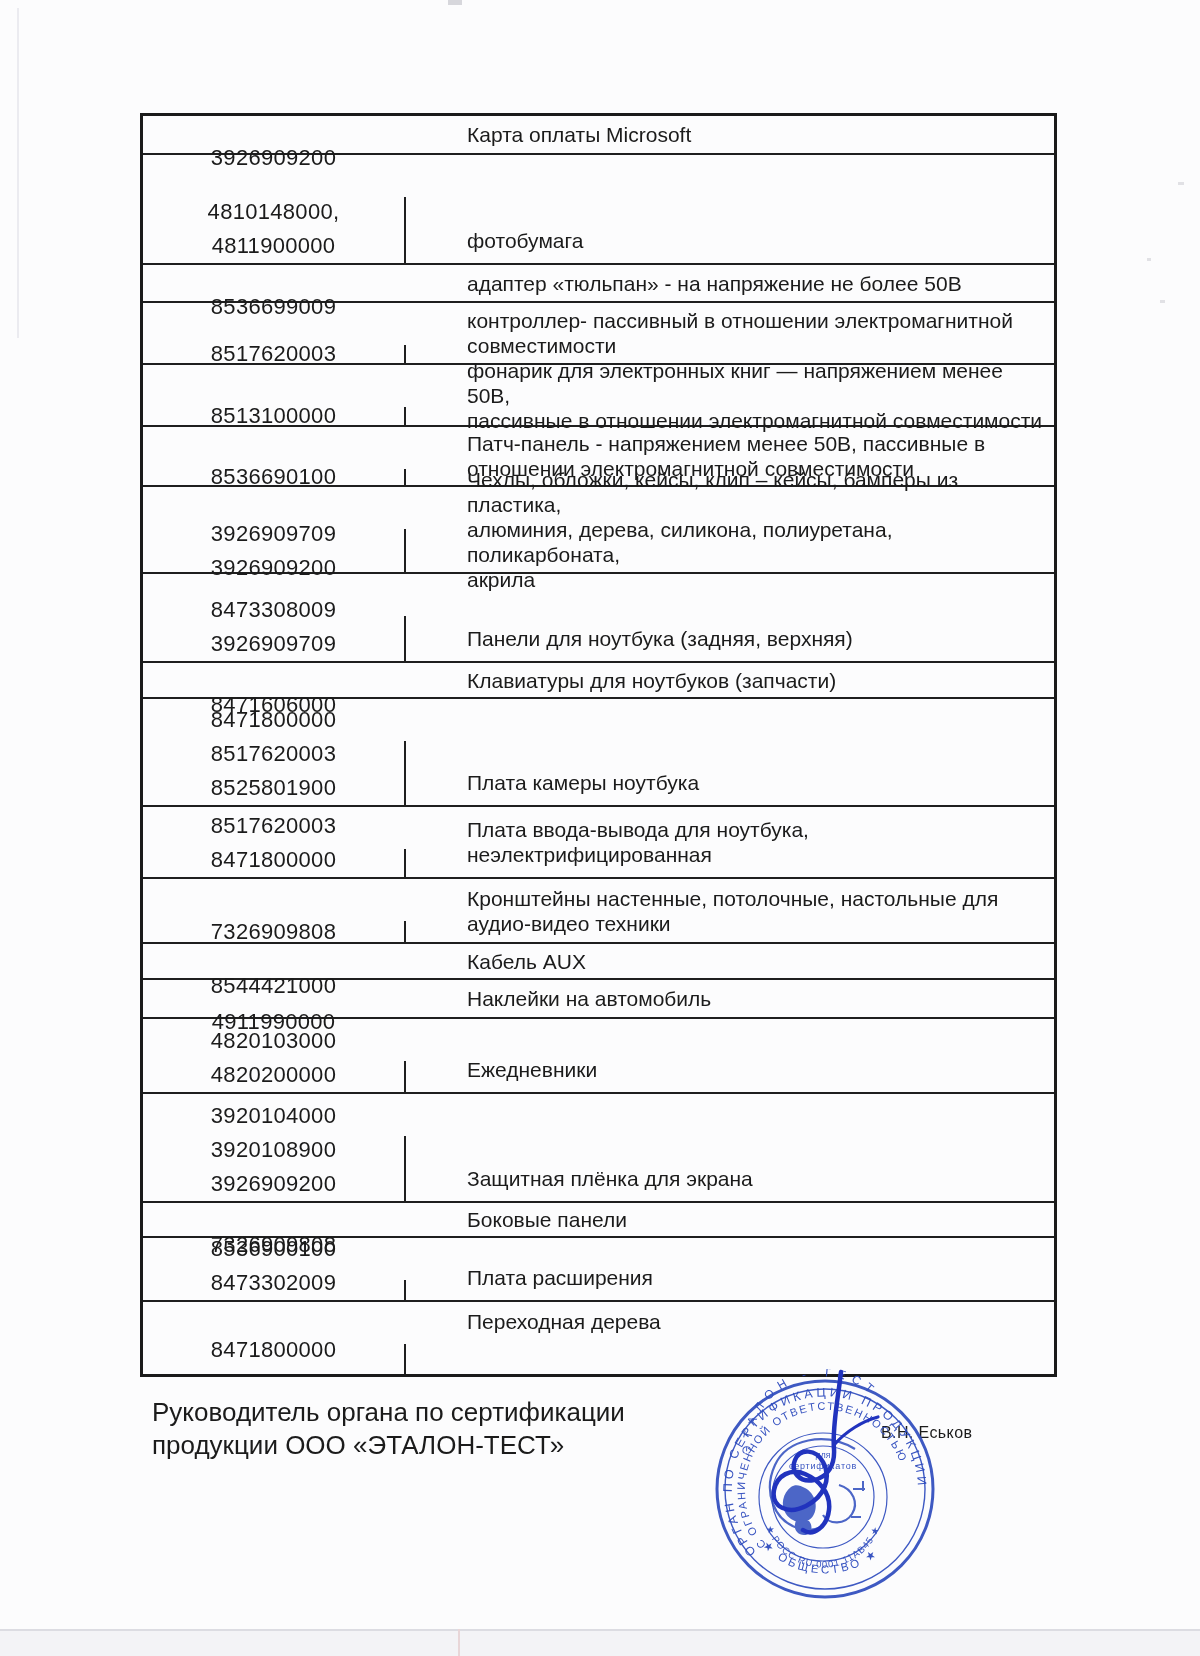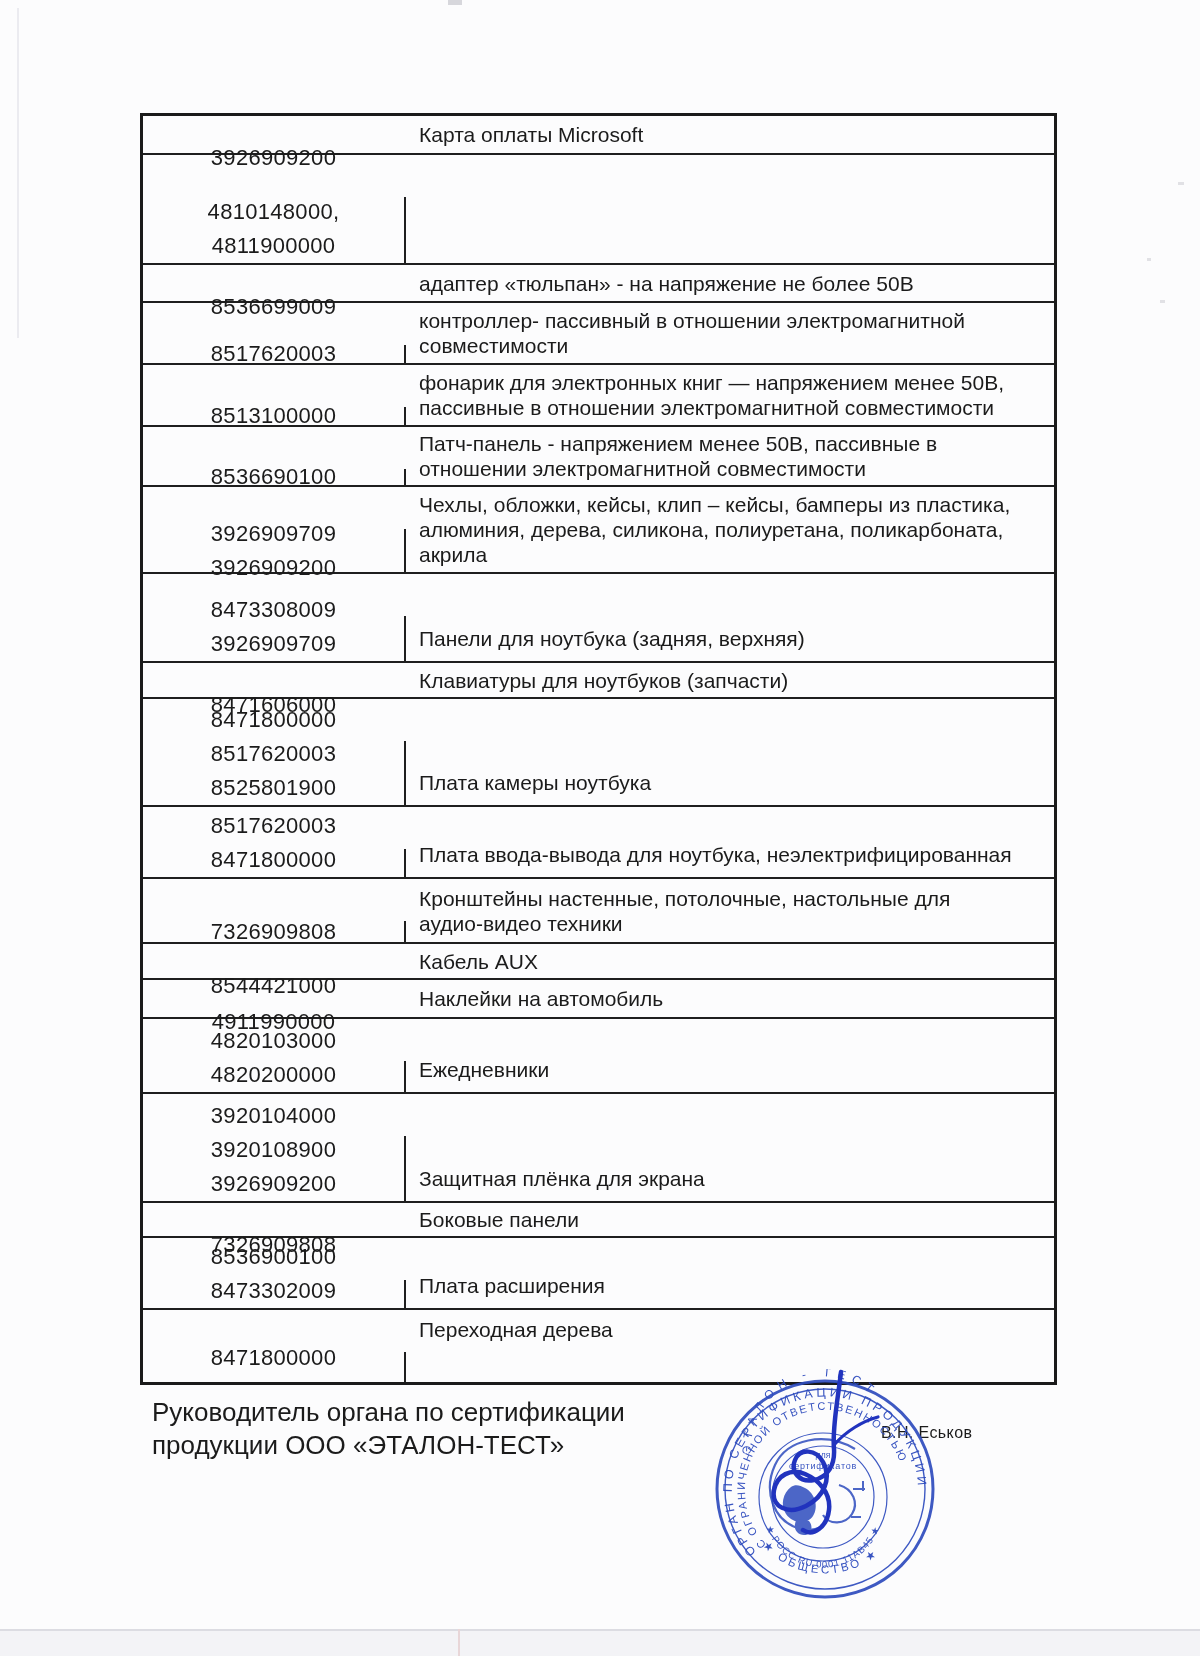--- a/index.html
+++ b/index.html
@@ -36,21 +36,21 @@
     white-space:pre-line;
     font-size:22px;line-height:34px;
     letter-spacing:.3px;
     margin-top:42px;
   }
   .c2{
     flex:1;box-sizing:border-box;
     display:flex;flex-direction:column;justify-content:center;
     padding:0 8px 0 13px;
     white-space:pre-line;
-    font-size:21px;line-height:25px;
+    font-size:21px;line-height:25px;margin-left:48px;
   }
   .vbot .c1{justify-content:flex-end;}
   .vbot .c2{justify-content:flex-end;padding-bottom:10px;}
   .r19 .c1{justify-content:flex-end;padding-bottom:7px;}
   .r19 .c2{justify-content:flex-start;padding-top:7px;}
   
   #role-text{
     position:absolute;left:152px;top:1396px;
     font-size:26px;line-height:33px;
     white-space:pre-line;
@@ -73,20 +73,21 @@
   <div class="artifact speck" style="left:1147px;top:258px;width:4px;height:3px;"></div>
 
   <div id="cert-table">
     <div class="row" style="height:37px">
       <div class="c1">3926909200</div>
       <div class="c2">Карта оплаты Microsoft</div>
     </div>
     <div class="row vbot" style="height:110px">
       <div class="c1">4810148000,
 4811900000</div>
+      <div class="c2">фотобумага</div>
     </div>
     <div class="row" style="height:38px">
       <div class="c1">8536699009</div>
       <div class="c2">адаптер «тюльпан» - на напряжение не более 50В</div>
     </div>
     <div class="row" style="height:62px">
       <div class="c1">8517620003</div>
       <div class="c2">контроллер- пассивный в отношении электромагнитной
 совместимости</div>
     </div>
@@ -148,21 +149,21 @@
     <div class="row vbot" style="height:109px">
       <div class="c1">3920104000
 3920108900
 3926909200</div>
       <div class="c2">Защитная плёнка для экрана</div>
     </div>
     <div class="row" style="height:35px">
       <div class="c1">7326909808</div>
       <div class="c2">Боковые панели</div>
     </div>
-    <div class="row vbot" style="height:72px">
+    <div class="row vbot" style="height:64px">
       <div class="c1">8536900100
 8473302009</div>
       <div class="c2">Плата расширения</div>
     </div>
     <div class="row r19" style="height:74px">
       <div class="c1">8471800000</div>
       <div class="c2">Переходная дерева</div>
     </div>
   </div>
 

